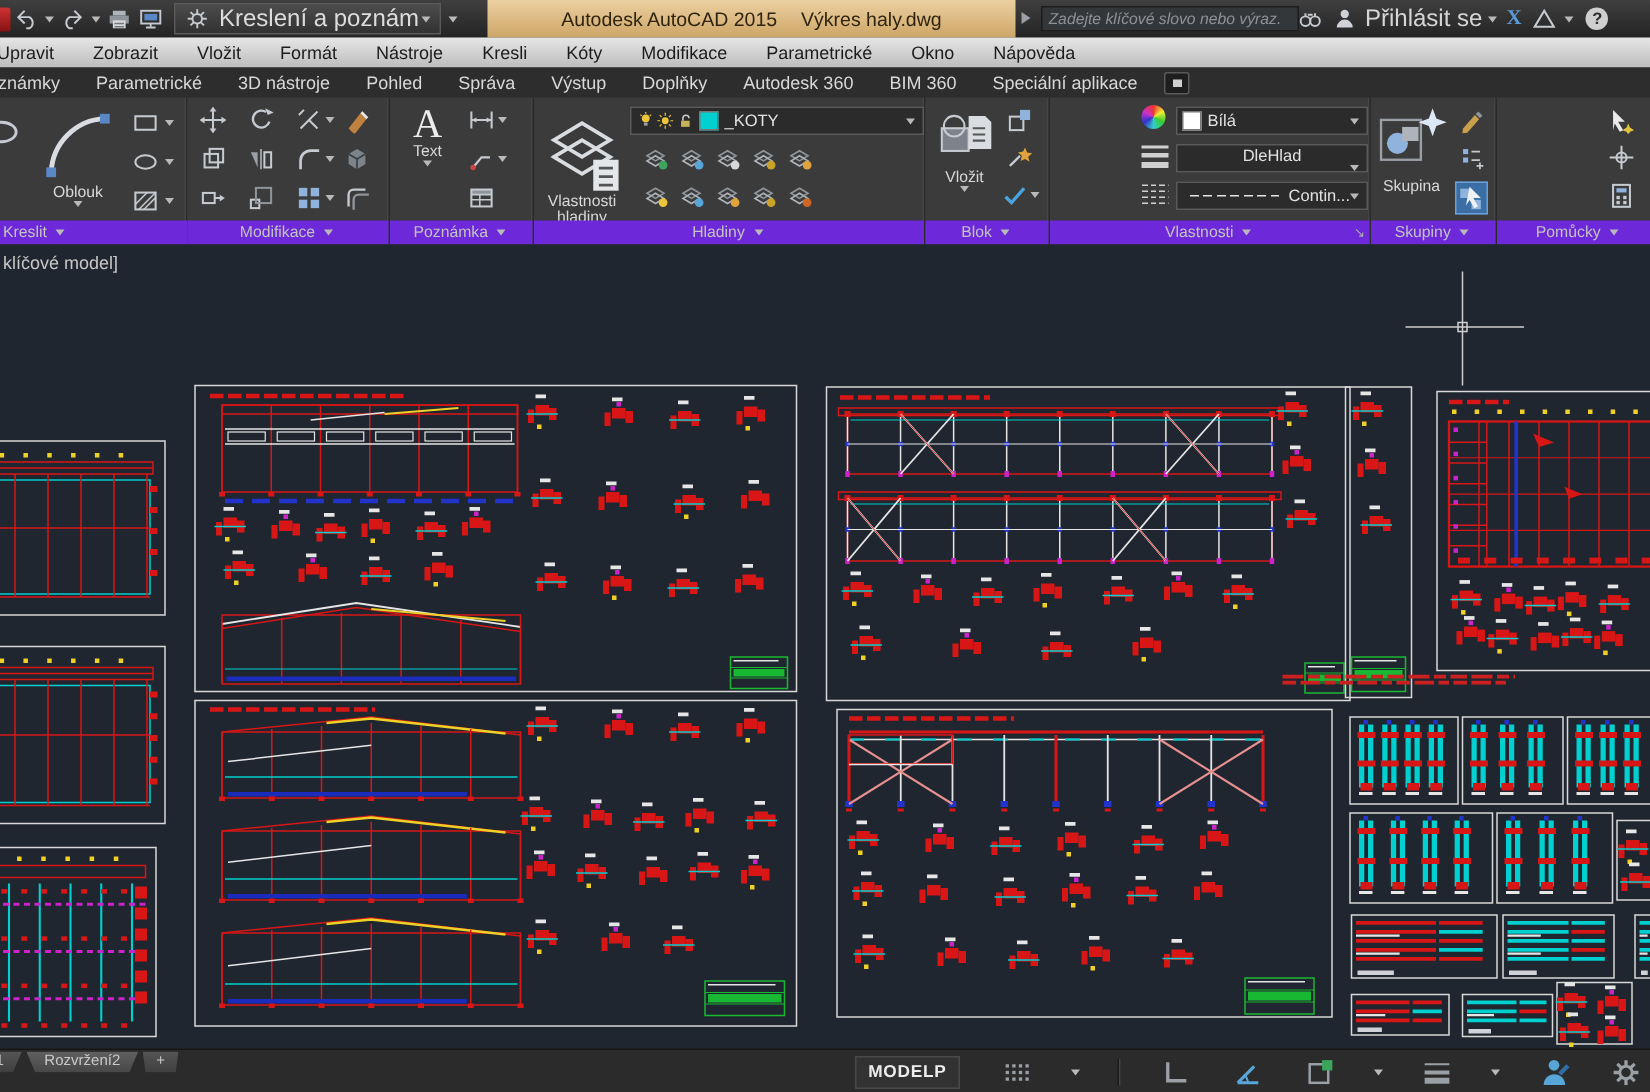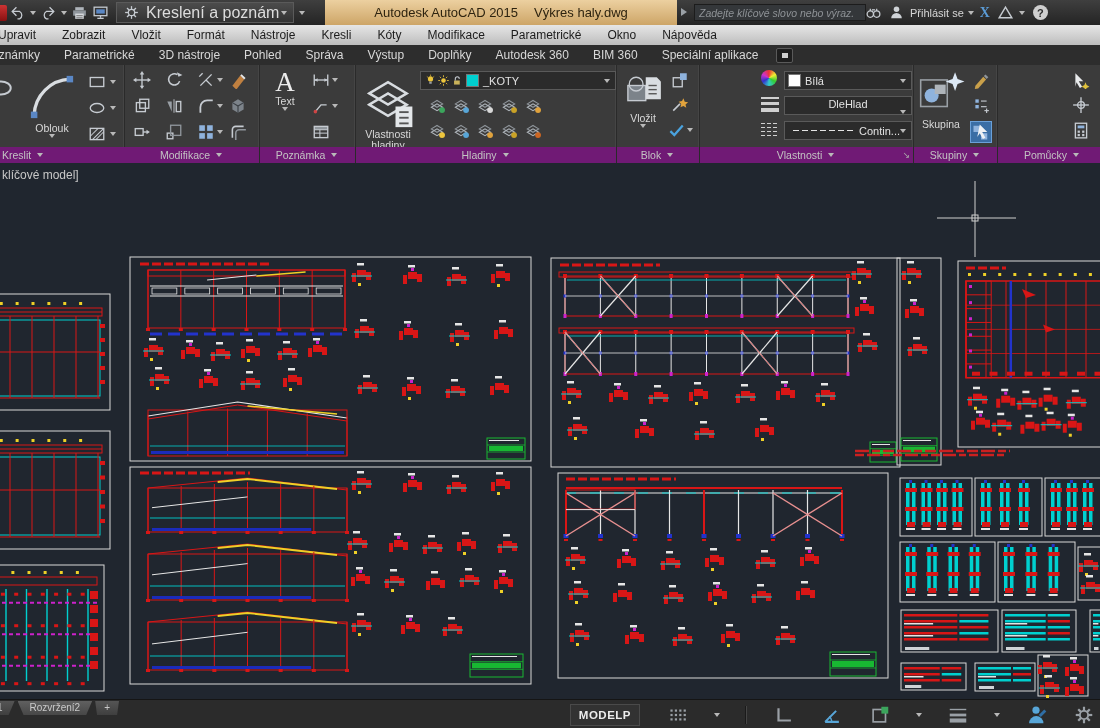--- a/index.html
+++ b/index.html
@@ -21,21 +21,21 @@
     background:linear-gradient(#ecd0a0,#cda567);display:flex;align-items:center;justify-content:center;
     color:#2e2410;font-size:13px;}
   .tancenter .doc{margin-left:16px;}
   .playic{position:absolute;left:681px;top:8px;width:0;height:0;border-top:4px solid transparent;
     border-bottom:4px solid transparent;border-left:6px solid #9aa0a6;}
   .searchbox{position:absolute;left:694px;top:4px;width:162px;height:15px;background:#34373a;
     border:1px solid #1c1c1c;color:#8e9296;font-style:italic;font-size:10.5px;padding:0 4px;outline:none;}
   .searchbox::placeholder{color:#8e9296;font-style:italic;}
   .tbright{position:absolute;left:862px;top:0;height:25px;display:flex;align-items:center;color:#d6d6d6;}
   .tbright .qicon{margin:0 3px;}
-  .signin{font-size:11px;margin:16px 2px;white-space:nowrap;}
+  .signin{font-size:16px;margin:16px 2px;white-space:nowrap;}
   .xchg{color:#5b9bd5;font-weight:bold;font-size:14px;margin:0 4px;font-family:"Liberation Serif",serif;}
   .helpc{width:15px;height:15px;border-radius:50%;background:#cfcfcf;color:#2d2d2d;font-weight:bold;
     font-size:11px;display:flex;align-items:center;justify-content:center;margin-left:6px;}
   
   .menubar{position:absolute;left:0;top:25px;width:1100px;height:20px;
     background:linear-gradient(#e6e6e6,#bdbdbd);display:flex;overflow:hidden;}
   .mitem{font-size:12px;color:#1c1c1c;line-height:20px;padding:0 13px;white-space:nowrap;}
   .mitem:first-child{margin-left:-15px;}
   
   .rtabs{position:absolute;left:0;top:45px;width:1100px;height:20px;background:#2d2d2d;
@@ -43,21 +43,21 @@
   .rtab{font-size:12px;color:#d8d8d8;line-height:20px;padding:0 12px;white-space:nowrap;}
   .rtab:first-child{margin-left:-28px;}
   .rtabbtn{width:15px;height:13px;background:#1e1e1e;border:1px solid #5a5a5a;border-radius:2px;
     margin-left:6px;display:flex;align-items:center;justify-content:center;}
   .rtabbtn i{display:block;width:6px;height:5px;background:#cfcfcf;}
   
   .ribbon{position:absolute;left:0;top:65px;width:1100px;height:98px;background:#3b3b3b;
     display:flex;overflow:hidden;}
   .panel{position:relative;height:98px;border-right:1px solid #2a2a2a;box-shadow:inset -1px 0 0 #454545;
     flex:none;background:#3b3b3b;}
-  .plabel{position:absolute;left:0;bottom:0;width:100%;height:16px;background:#701a75;
+  .plabel{position:absolute;left:0;bottom:0;width:100%;height:16px;background:#6d28d9;
     display:flex;align-items:center;justify-content:center;color:#c3c3c3;font-size:10.5px;gap:4px;}
   .bigbtn{position:absolute;display:flex;flex-direction:column;align-items:center;color:#d9d9d9;
     font-size:10.5px;line-height:11px;text-align:center;}
   .bigbtn svg{width:30px;height:30px;}
   .smic{position:absolute;width:18px;height:18px;}
   .smic svg{width:18px;height:18px;}
   .miccar{position:absolute;width:0;height:0;border-left:3px solid transparent;
     border-right:3px solid transparent;border-top:4px solid #b9b9b9;}
   .combo{position:absolute;height:17px;background:#2b2b2b;border:1px solid #5a5a5a;display:flex;
     align-items:center;color:#e2e2e2;font-size:11px;padding:0 3px;}

